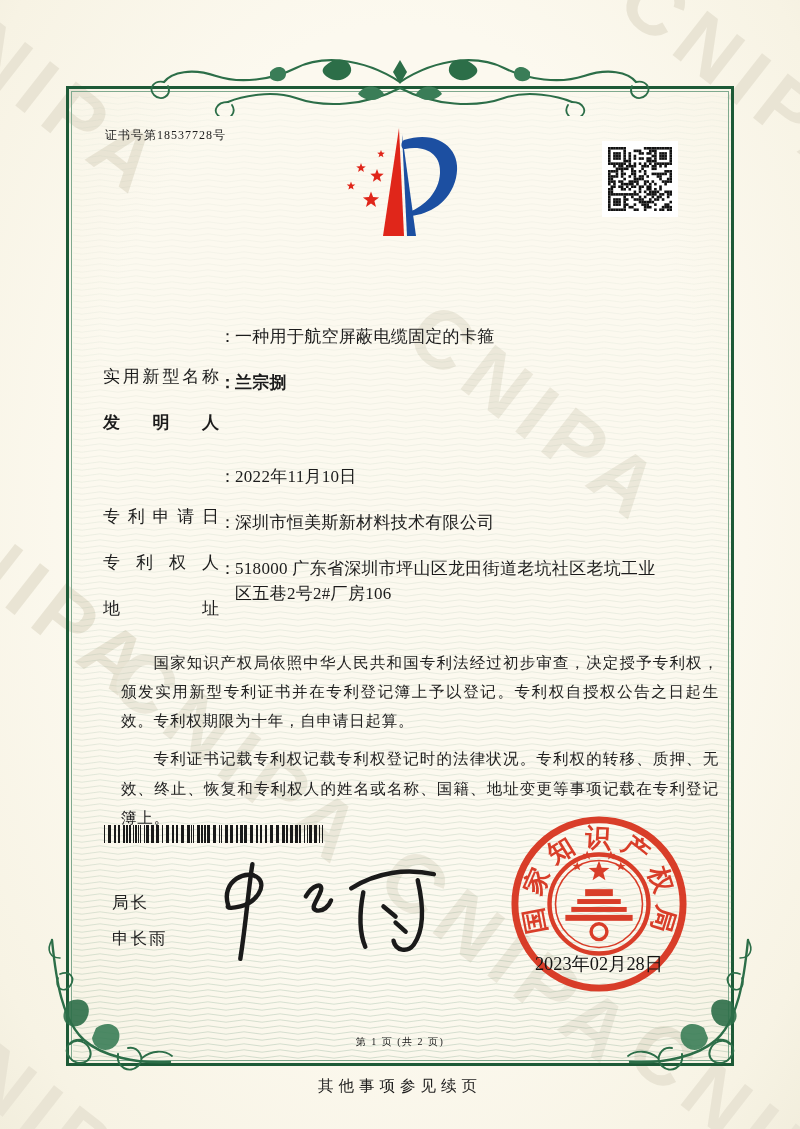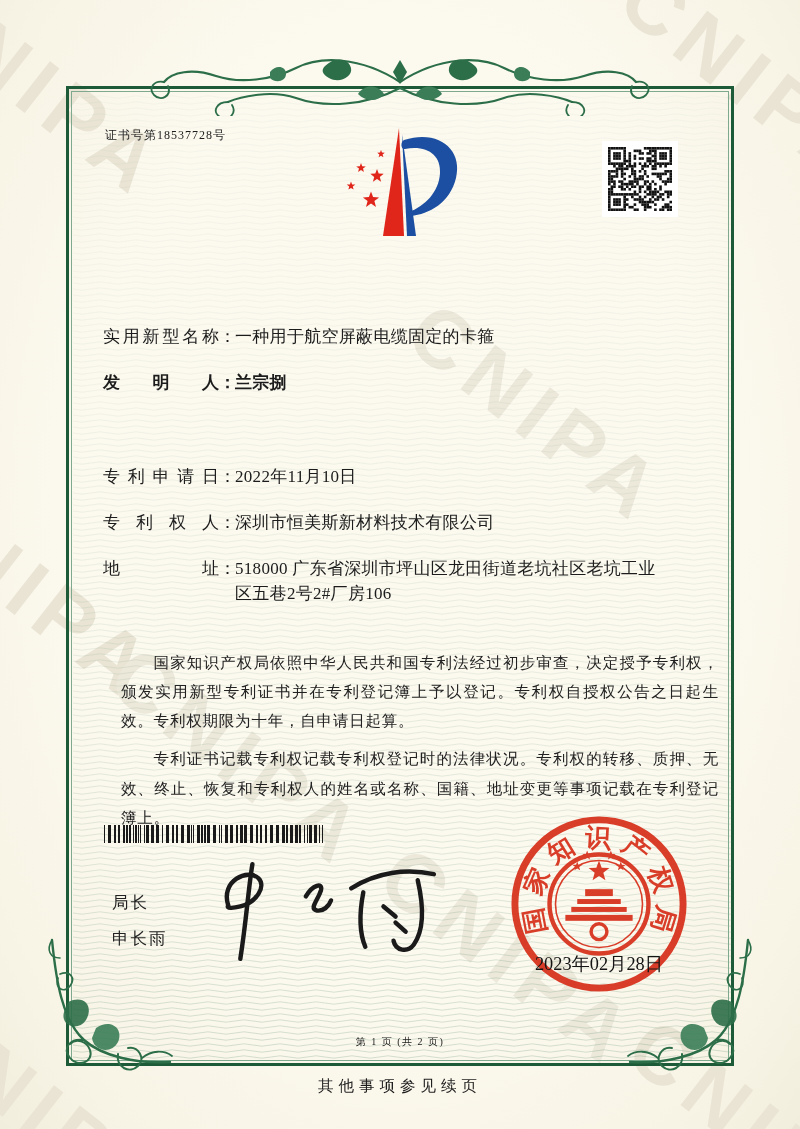--- a/index.html
+++ b/index.html
@@ -27,21 +27,21 @@
   .content{position:absolute; inset:0; z-index:4;}
   .cert-no{position:absolute; left:105px; top:127px; font-size:12px; letter-spacing:1px;}
   .logo{position:absolute; left:336px; top:124px;}
   .qr-box{position:absolute; left:602px; top:141px; width:76px; height:76px; background:#ffffff;}
   #qr{position:absolute; left:6px; top:6px;}
   .title{
     position:absolute; left:66px; right:66px; top:247px; text-align:center;
     font-size:39px; font-weight:700; letter-spacing:7px; color:#111;
   }
   .row{position:absolute; left:103px; font-size:17px; line-height:25px; white-space:nowrap;}
-  .lbl{display:inline-block; width:116px; text-align:justify; text-align-last:justify; vertical-align:top;}
+  .lbl{display:inline-block; width:116px; text-align:justify; text-align-last:justify; vertical-align:top;margin-top:40px;}
   .lbl.s{width:100px;}
   .colon{display:inline-block; width:16px; vertical-align:top;}
   .val{vertical-align:top; letter-spacing:0.3px;}
   .val.wrap{display:inline-block; width:434px; white-space:normal;}
   .pair2{position:absolute; left:278px; top:0; white-space:nowrap;}
   .paras{position:absolute; left:121px; top:648px; width:598px;}
   .paras p{
     margin:0 0 9px 0; font-size:15.5px; line-height:1.88; letter-spacing:0.8px;
     text-indent:2.1em; color:#222; text-align:justify;
   }

